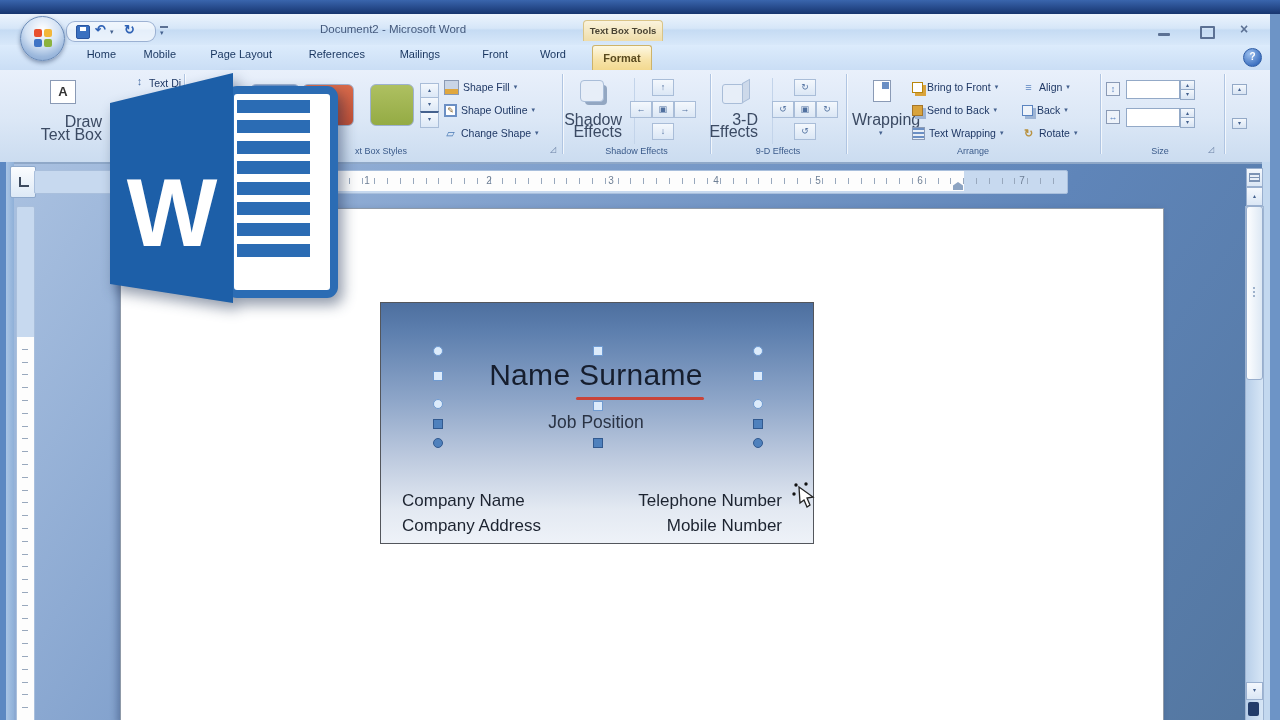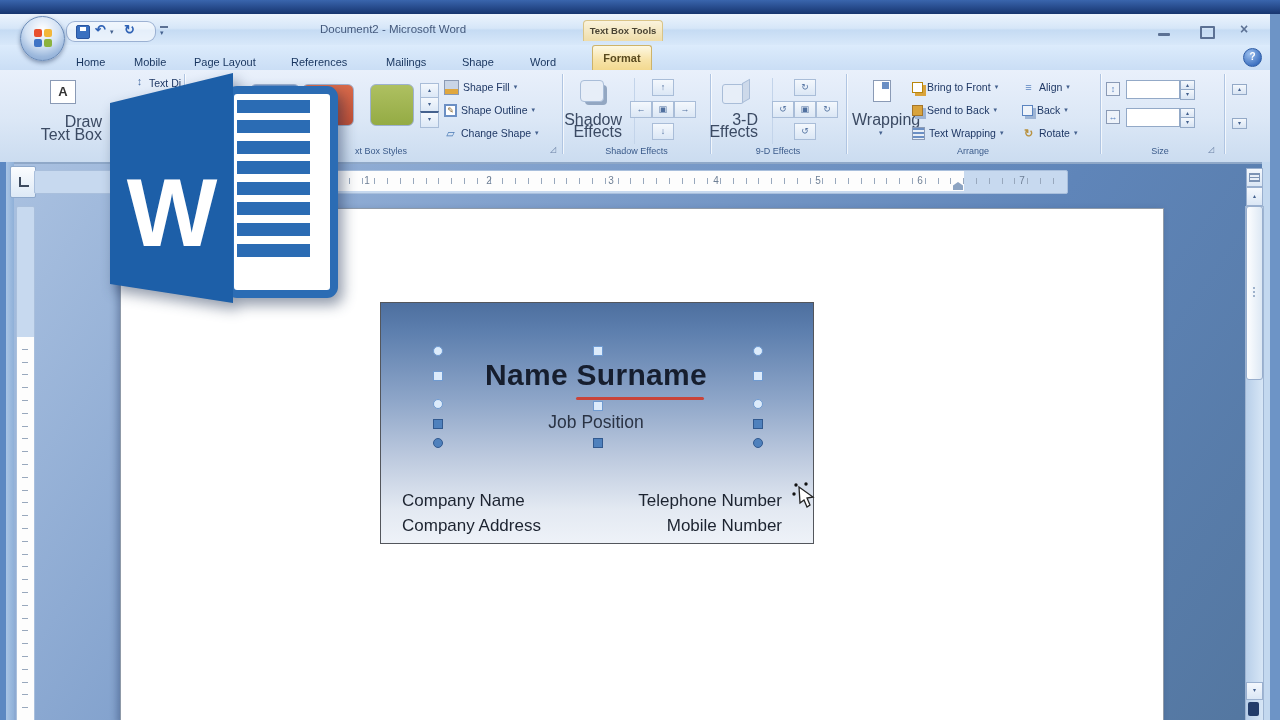--- a/index.html
+++ b/index.html
@@ -23,21 +23,21 @@
   .petal{position:absolute;width:8px;height:8px;border-radius:2px;}
   #qat{left:66px;top:21px;width:88px;height:19px;border-radius:9px;
     background:rgba(255,255,255,.55);border:1px solid rgba(135,160,200,.8);}
   #save-icon{left:76px;top:25px;width:12px;height:12px;background:#3a70c0;border:1px solid #2a55a0;border-radius:2px;}
   #save-icon span{position:absolute;left:3px;top:1px;width:6px;height:4px;background:#fff;}
   .qat-glyph{top:22px;font-size:13px;color:#2f62b5;font-weight:bold;}
   
   #ctx-header{left:583px;top:20px;width:78px;height:20px;border:1px solid #d9c488;border-bottom:none;
     border-radius:4px 4px 0 0;background:linear-gradient(#faf3dd,#efdda9);
     font-size:9.5px;font-weight:bold;color:#4a4433;text-align:center;line-height:20px;}
-  .tab{top:52px;height:20px;font-size:11px;color:#17345e;text-align:left;line-height:20px;}
+  .tab{top:44px;height:20px;font-size:11px;color:#17345e;text-align:right;line-height:20px;}
   #format-tab{left:592px;top:45px;width:58px;height:25px;border:1px solid #cdb36a;border-bottom:none;
     border-radius:3px 3px 0 0;background:linear-gradient(#fdf8e3,#f7e3a9 55%,#f2d88d);
     font-size:11px;font-weight:bold;color:#594a1f;text-align:center;line-height:24px;}
   #help-btn{left:1243px;top:48px;width:17px;height:17px;border-radius:50%;
     background:radial-gradient(circle at 35% 30%,#9cc0ee,#3b6fc0 75%);border:1px solid #2f5da6;
     color:#fff;font-size:10px;font-weight:bold;text-align:center;line-height:16px;}
   
   #ribbon{left:0;top:70px;width:1280px;height:92px;
     background:linear-gradient(#e9f0fb,#dbe7f6 55%,#cbdcf0);border-bottom:2px solid #8fa8c8;}
   .vsep{top:74px;height:80px;width:1px;background:#b0c5e2;box-shadow:1px 0 0 rgba(255,255,255,.7);}
@@ -93,21 +93,21 @@
   #sb-thumb{left:1246px;top:206px;width:15px;height:172px;border-radius:3px;
     background:linear-gradient(90deg,#fdfeff,#dde8f4);border:1px solid #98aecd;}
   #sb-grip{position:absolute;left:6px;top:80px;width:2px;height:2px;background:#9eb2cc;
     box-shadow:0 4px 0 #9eb2cc,0 8px 0 #9eb2cc;}
   #sb-down{left:1246px;top:682px;width:15px;height:16px;font-size:6px;color:#44618e;text-align:center;line-height:15px;
     background:linear-gradient(#f4f8fd,#dbe7f5);border:1px solid #9ab0cf;}
   #sb-browse{left:1248px;top:702px;width:11px;height:14px;background:#223c6a;border-radius:2px;}
   
   #card{left:380px;top:302px;width:432px;height:240px;border:1.5px solid #53565c;z-index:5;
     background:linear-gradient(180deg,#4d6f9f 0%,#5d7fae 12%,#8da5c8 40%,#bcc9de 64%,#e3e9f2 86%,#eef2f8 100%);}
-  #card-name{left:380px;top:358px;width:432px;text-align:center;font-size:30px;font-weight:bold;
+  #card-name{left:380px;top:358px;width:432px;text-align:center;font-size:30px;font-weight:normal;
     color:#161e2e;z-index:6;letter-spacing:.3px;}
   #squiggle{left:576px;top:397px;width:128px;height:2.5px;background:#c9443a;border-radius:2px;z-index:6;}
   #card-job{left:380px;top:412px;width:432px;text-align:center;font-size:17.5px;color:#2a3344;z-index:6;}
   #card-left{left:402px;top:488px;font-size:17px;color:#1c2330;line-height:25px;z-index:6;}
   #card-right{left:540px;top:488px;width:242px;text-align:right;font-size:17px;color:#1c2330;line-height:25px;z-index:6;}
   .handle{width:8px;height:8px;z-index:7;}
   .hl{background:#dcebfb;border:1px solid #6f9ad0;}
   .hd{background:#4f81bd;border:1px solid #31598f;}
   .hc{border-radius:50%;}
   #word-logo{left:96px;top:60px;z-index:30;filter:drop-shadow(5px 7px 7px rgba(15,35,70,.45));}
@@ -143,21 +143,21 @@
   <div class="ab" id="ctx-header">Text Box Tools</div>
   <div class="ab" id="min-glyph"></div>
   <div class="ab" id="restore-glyph"></div>
   <div class="ab" id="close-btn">×</div>
 
   <div class="ab tab" style="left:76px;width:40px;">Home</div>
   <div class="ab tab" style="left:134px;width:42px;">Mobile</div>
   <div class="ab tab" style="left:194px;width:78px;">Page Layout</div>
   <div class="ab tab" style="left:291px;width:74px;">References</div>
   <div class="ab tab" style="left:386px;width:54px;">Mailings</div>
-  <div class="ab tab" style="left:462px;width:46px;">Shape</div>
+  <div class="ab tab" style="left:462px;width:46px;">Front</div>
   <div class="ab tab" style="left:530px;width:36px;">Word</div>
   <div class="ab" id="format-tab">Format</div>
   <div class="ab" id="help-btn">?</div>
 
   <div class="ab" id="ribbon"></div>
   <div class="ab vsep" style="left:184px;"></div>
   <div class="ab vsep" style="left:562px;"></div>
   <div class="ab vsep" style="left:710px;"></div>
   <div class="ab vsep" style="left:846px;"></div>
   <div class="ab vsep" style="left:1100px;"></div>

